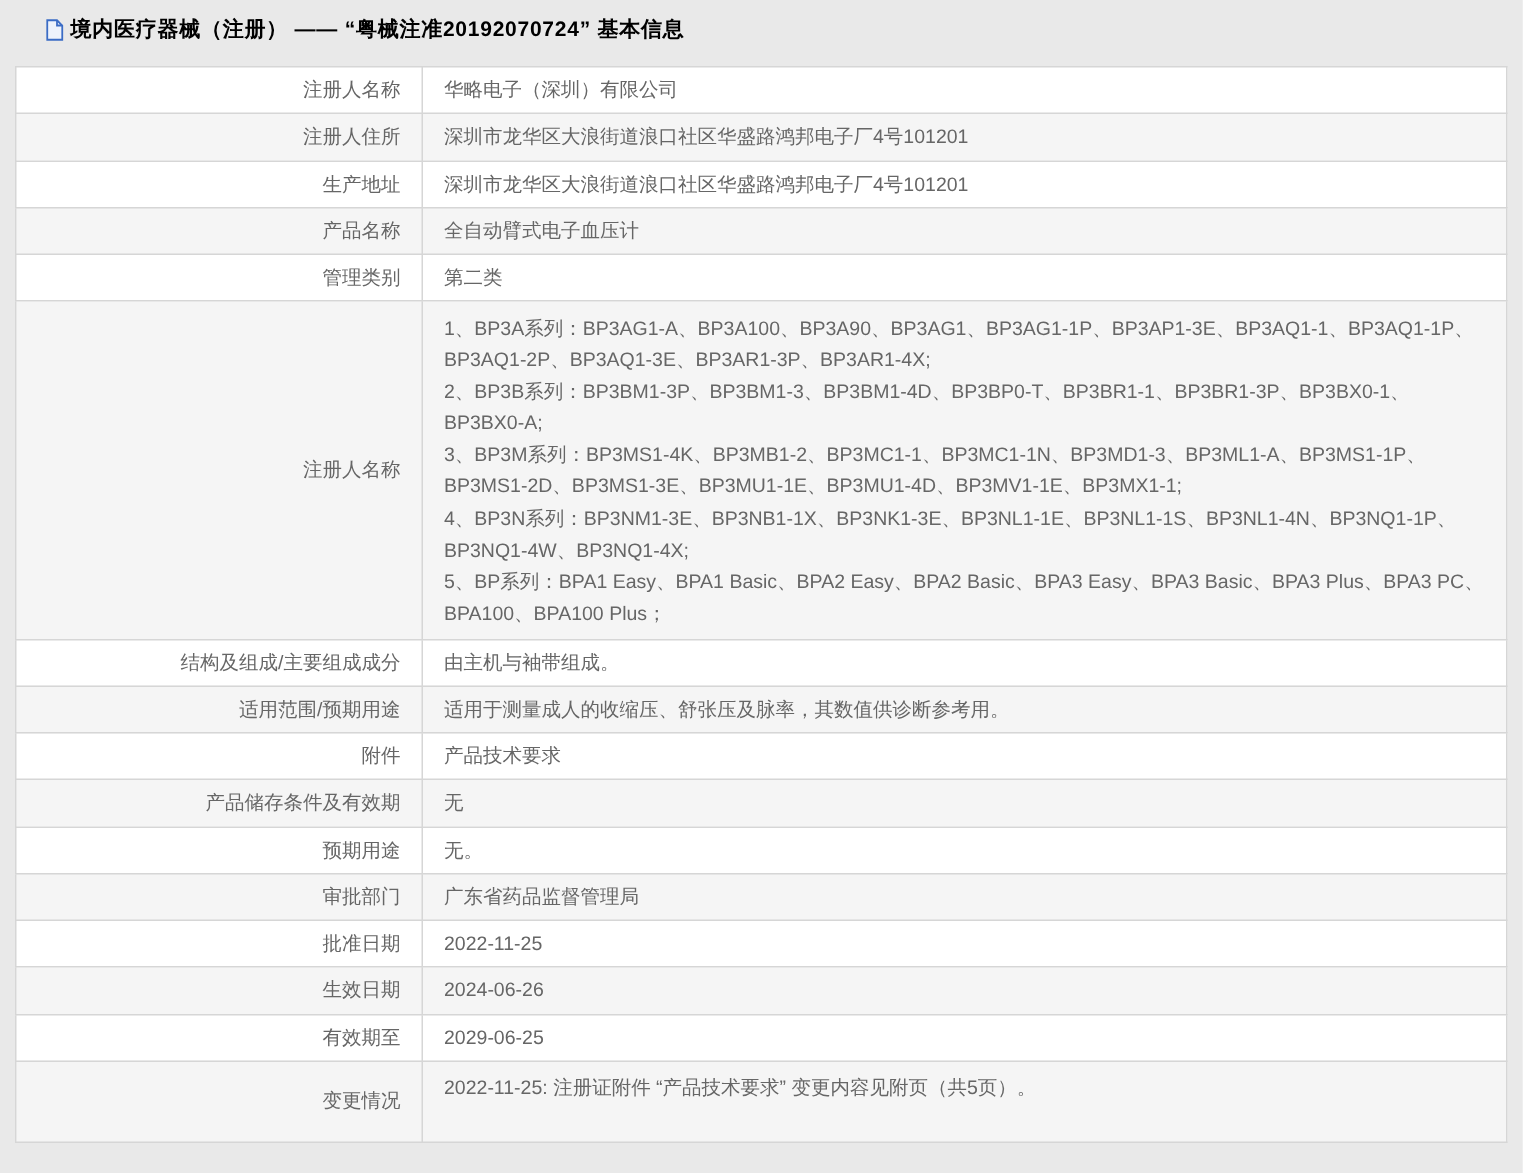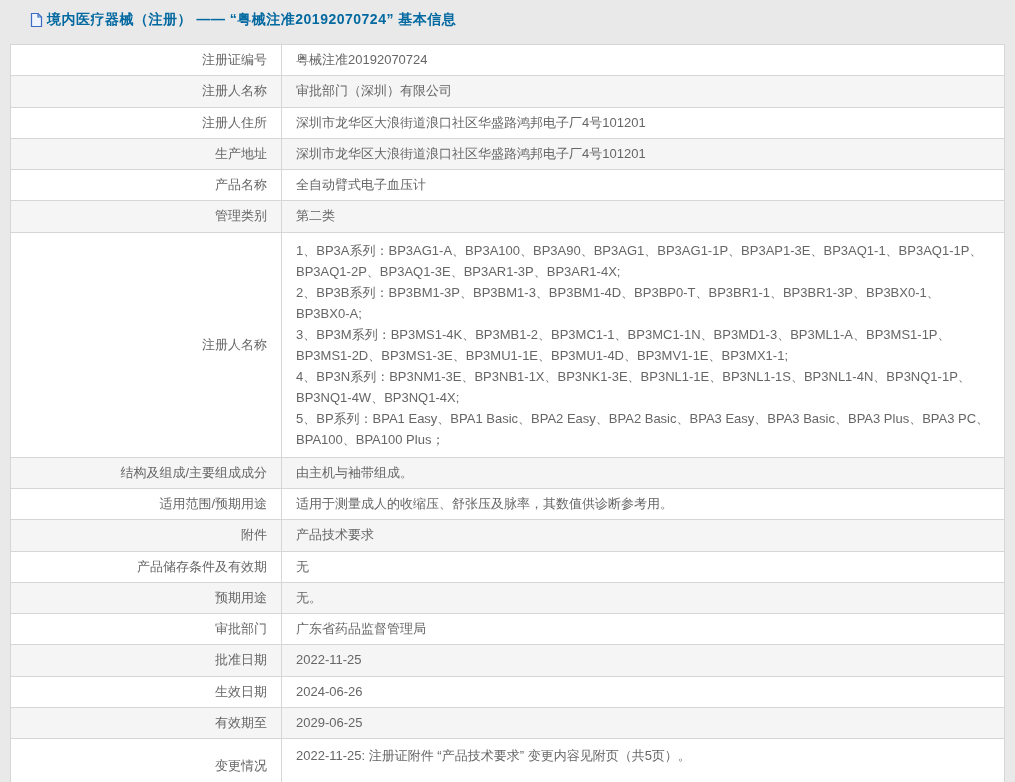--- a/index.html
+++ b/index.html
@@ -12,21 +12,21 @@
   .page-header {
     display: flex;
     align-items: center;
     padding: 11px 0 11px 30px;
     background: #e9e9e9;
   }
   .doc-icon { display: inline-block; margin-right: 4px; line-height: 0; }
   .page-title {
     font-size: 14px;
     font-weight: bold;
-    color: #0369a1;
+    color: #000000;
     letter-spacing: 0.5px;
   }
   .info-table {
     width: 995px;
     margin: 4px 10px 0 10px;
     border-collapse: collapse;
     background: #ffffff;
     table-layout: fixed;
   }
   .info-table tr:nth-child(even) { background: #f5f5f5; }
@@ -59,27 +59,23 @@
     <svg width="13" height="16" viewBox="0 0 13 16">
       <path d="M1.5 1.5 h6.5 l3.5 3.5 v9.5 h-10 z" fill="#eef3fc" stroke="#3b6cc5" stroke-width="1.2"></path>
       <path d="M8 1.5 v3.5 h3.5" fill="none" stroke="#3b6cc5" stroke-width="1.2"></path>
     </svg>
   </span>
   <span class="page-title">境内医疗器械（注册） —— “粤械注准20192070724” 基本信息</span>
 </div>
 
 <table class="info-table">
   <tbody>
-      <tr>
-    <td class="label-cell">注册证编号</td>
-    <td class="value-cell">粤械注准20192070724</td>
-  </tr>
   <tr>
     <td class="label-cell">注册人名称</td>
-    <td class="value-cell">审批部门（深圳）有限公司</td>
+    <td class="value-cell">华略电子（深圳）有限公司</td>
   </tr>
   <tr>
     <td class="label-cell">注册人住所</td>
     <td class="value-cell">深圳市龙华区大浪街道浪口社区华盛路鸿邦电子厂4号101201</td>
   </tr>
   <tr>
     <td class="label-cell">生产地址</td>
     <td class="value-cell">深圳市龙华区大浪街道浪口社区华盛路鸿邦电子厂4号101201</td>
   </tr>
   <tr>

